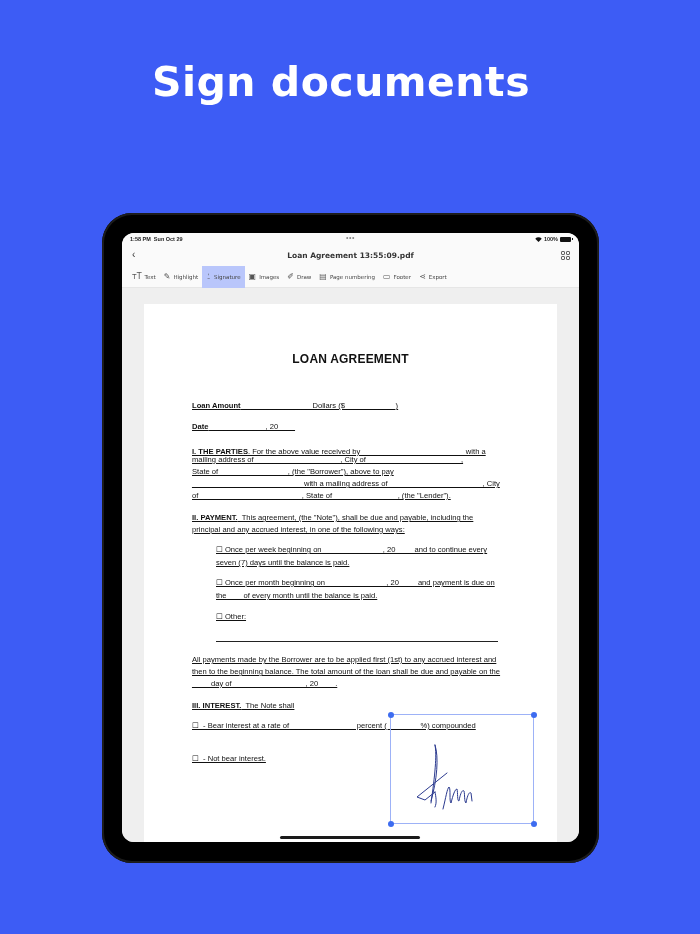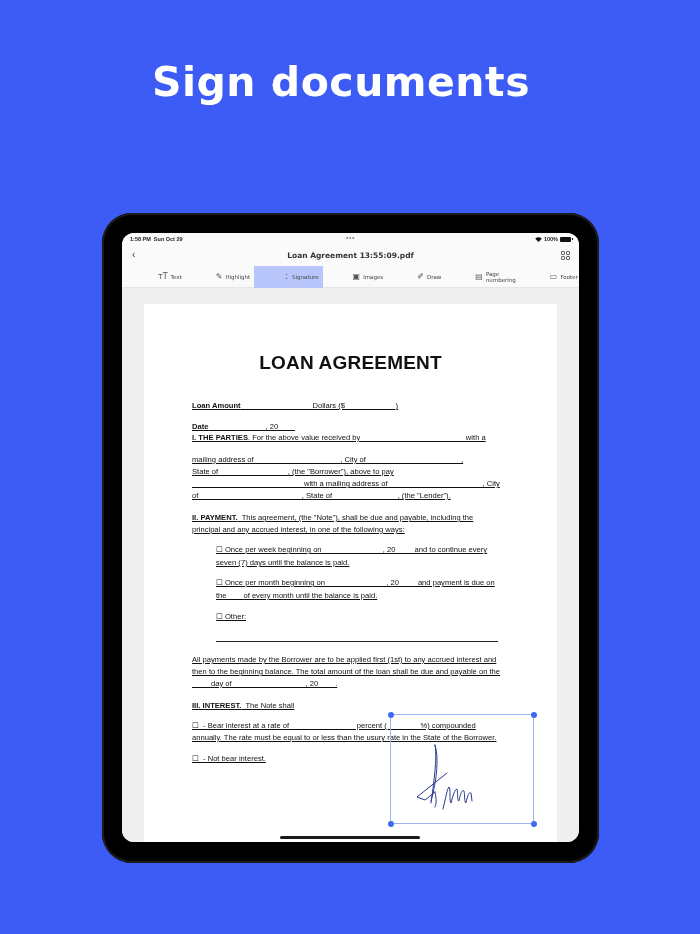--- a/index.html
+++ b/index.html
@@ -42,28 +42,28 @@
   .navbar .grid { position: absolute; right: 9px; top: 5px; width: 9px; height: 9px; display: grid; grid-template-columns: 1fr 1fr; gap: 1px; cursor: pointer; }
   .navbar .grid span { border: 1px solid #666; border-radius: 1px; }
   .toolbar {
     position: absolute; left: 0; top: 33px; width: 100%; height: 22px;
     background: #fafafa; border-bottom: 1px solid #e6e6e6;
     display: flex; align-items: center; padding-left: 6px;
     font-family: "DejaVu Sans", sans-serif; font-size: 5.5px; color: #444;
   }
   .tool { display: flex; align-items: center; gap: 3px; height: 22px; padding: 0 4px; cursor: pointer; }
   .tool.active { background: #b9c6fb; }
-  .tool .ic { font-size: 8px; color: #555; line-height: 1; margin-left: 26px; }
+  .tool .ic { font-size: 8px; color: #555; line-height: 1; }
   .content { position: absolute; left: 0; top: 56px; width: 100%; height: 553px; background: #efefef; }
   .page {
     position: absolute; left: 22px; top: 15px; width: 413px; height: 560px;
     background: #fff;
     font-family: "Liberation Sans", sans-serif; color: #111;
   }
-  .doc-title { position: absolute; left: 0; top: 48px; width: 100%; text-align: center; font-weight: bold; font-size: 19px; letter-spacing: 0.2px; }
+  .doc-title { position: absolute; left: 0; top: 48px; width: 100%; text-align: center; font-weight: bold; font-size: 12px; letter-spacing: 0.2px; }
   .p { position: absolute; left: 48px; font-size: 7.6px; line-height: 12px; white-space: pre; text-decoration: underline; }
   .p b { font-weight: bold; }
   .indent { left: 72px; }
   .rule { position: absolute; left: 72px; width: 282px; height: 0; border-top: 0.8px solid #222; top: 337px; }
   .sig-box {
     position: absolute; left: 246px; top: 410px; width: 144px; height: 110px;
     border: 1px solid #9db2f7; cursor: move;
   }
   .handle { position: absolute; width: 6px; height: 6px; border-radius: 50%; background: #3d6cf0; cursor: nwse-resize; }
   .handle.tl { left: -3.5px; top: -3.5px; }
@@ -138,21 +138,21 @@
       </div>
     </div>
 
     <div class="content">
       <div class="page">
         <div class="doc-title">LOAN AGREEMENT</div>
 
         <div class="p" style="top:96px"><b>Loan Amount</b><span> ________________ Dollars ($____________)</span></div>
         <div class="p" style="top:117px"><b>Date</b><span> _____________, 20____</span></div>
 
-        <div class="p" style="top:128px"><b>I. THE PARTIES</b><span>. For the above value received by ________________________ with a</span></div>
+        <div class="p" style="top:142px"><b>I. THE PARTIES</b><span>. For the above value received by ________________________ with a</span></div>
         <div class="p" style="top:150px">mailing address of ____________________, City of ______________________,</div>
         <div class="p" style="top:162px">State of ________________, (the "Borrower"), above to pay</div>
         <div class="p" style="top:174px">__________________________ with a mailing address of ______________________, City</div>
         <div class="p" style="top:186px">of ________________________, State of _______________, (the "Lender").</div>
 
         <div class="p" style="top:208px"><b>II. PAYMENT.</b><span>  This agreement, (the "Note"), shall be due and payable, including the</span></div>
         <div class="p" style="top:220px">principal and any accrued interest, in one of the following ways:</div>
 
         <div class="p indent" style="top:240px">☐ Once per week beginning on ______________, 20____ and to continue every</div>
         <div class="p indent" style="top:253px">seven (7) days until the balance is paid.</div>
@@ -160,21 +160,20 @@
         <div class="p indent" style="top:286px">the ___ of every month until the balance is paid.</div>
         <div class="p indent" style="top:307px">☐ Other:</div>
         <div class="rule"></div>
 
         <div class="p" style="top:350px">All payments made by the Borrower are to be applied first (1st) to any accrued interest and</div>
         <div class="p" style="top:362px">then to the beginning balance. The total amount of the loan shall be due and payable on the</div>
         <div class="p" style="top:374px">____ day of _________________, 20____.</div>
 
         <div class="p" style="top:396px"><b>III. INTEREST.</b><span>  The Note shall</span></div>
         <div class="p" style="top:416px">☐  - Bear interest at a rate of _______________ percent (________%) compounded</div>
-        <div class="p" style="top:428px">annually. The rate must be equal to or less than the usury rate in the State of the Borrower.</div>
         <div class="p" style="top:449px">☐  - Not bear interest.</div>
 
         <div class="sig-box">
           <svg width="144" height="110" viewBox="0 0 144 110" style="position:absolute;left:0;top:0">
             <path d="M44 30 C46 40, 44 60, 40 88 M44 30 C48 42, 46 65, 40 86
                      M56 58 L26 82 L34 85 L44 77 M44 77 C45 82, 46 88, 44 92
                      M52 94 C55 82, 56 74, 58 72 C60 74, 58 86, 60 88 C62 80, 64 74, 66 74 C67 78, 66 86, 68 86 C69 80, 71 74, 73 76 C74 80, 73 86, 75 88 C76 82, 78 76, 80 78 L81 86" fill="none" stroke="#2b3a8f" stroke-width="1" stroke-linecap="round" stroke-linejoin="round"></path>
           </svg>
           <span class="handle tl"></span>
           <span class="handle tr"></span>

